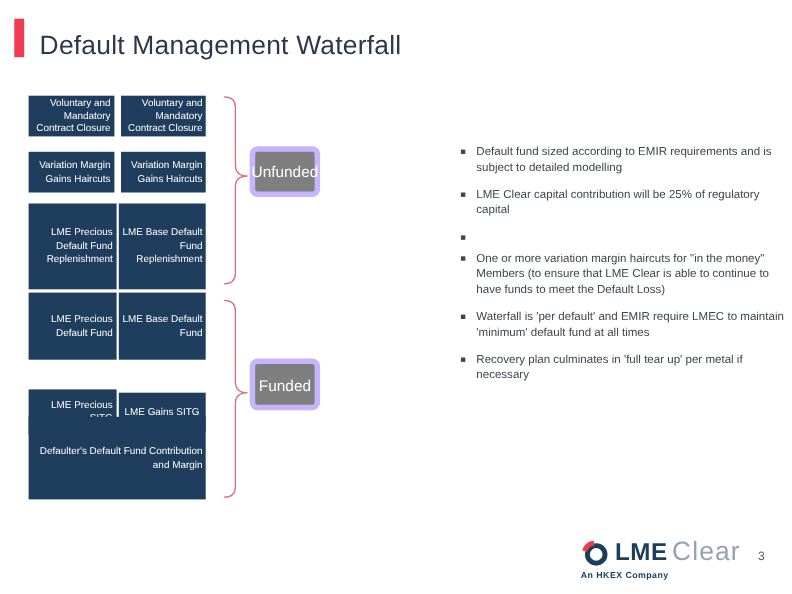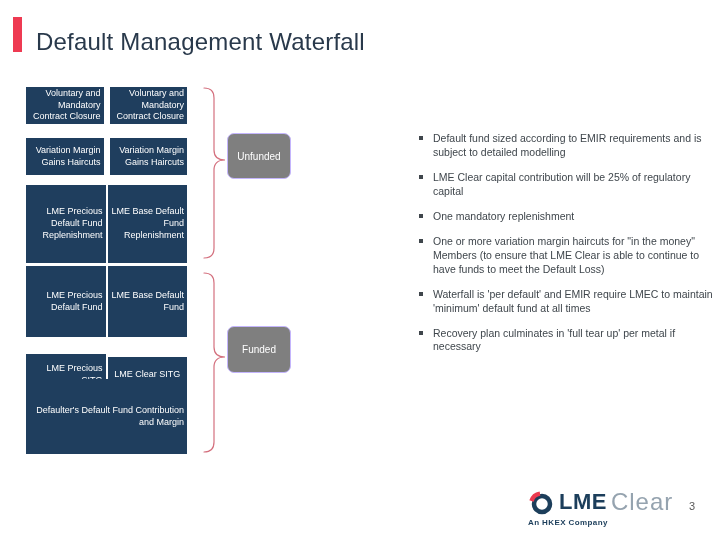--- a/index.html
+++ b/index.html
@@ -22,39 +22,39 @@
     position: absolute; left: 36px; top: 28px; margin: 0;
     font-size: 24px; font-weight: 400; color: #29394B;
     letter-spacing: 0.2px; white-space: nowrap;
   }
 
   
   .wrow { position: absolute; left: 26px; width: 161px; display: flex; }
   .r1 { top: 87px;  height: 37px; gap: 6px; }
   .r2 { top: 138px; height: 37px; gap: 6px; }
   .r3 { top: 185px; height: 78px; gap: 2px; }
-  .r4 { top: 266px; height: 71px; gap: 2px; }
+  .r4 { top: 266px; height: 61px; gap: 2px; }
   .r5 { top: 354px; height: 41px; gap: 2px; }
   .r6 { top: 379px; height: 75px; }
   .wcell {
     flex: 1; background: #1F3E5E; color: #ffffff;
     display: flex; align-items: center; justify-content: center;
     text-align: right; font-size: 9px; line-height: 1.3;
     padding: 2px 3px; box-sizing: border-box;
   }
   .r5 .cell-offset { margin-top: 3px; margin-bottom: 2px; }
 
   
   .braces { position: absolute; left: 197px; top: 80px; }
 
   
   .graybox {
     position: absolute; left: 227px; width: 64px;
-    background: #7F7F7F; border: 1px solid #c4b5fd; border-radius: 7px;
-    color: #ffffff; font-size: 10px;
+    background: #7F7F7F; border: 5px solid #c4b5fd; border-radius: 7px;
+    color: #ffffff; font-size: 14px;
     display: flex; align-items: center; justify-content: center;
     box-sizing: border-box;
   }
   .gb-unfunded { top: 133px; height: 46px; }
   .gb-funded   { top: 326px; height: 47px; }
 
   
   .bullets {
     position: absolute; left: 402px; top: 116px; width: 298px;
     margin: 16px; padding: 0; list-style: none;
@@ -95,21 +95,21 @@
   <div class="wrow r3">
     <div class="wcell">LME Precious Default Fund Replenishment</div>
     <div class="wcell">LME Base Default Fund Replenishment</div>
   </div>
   <div class="wrow r4">
     <div class="wcell">LME Precious Default Fund</div>
     <div class="wcell">LME Base Default Fund</div>
   </div>
   <div class="wrow r5">
     <div class="wcell">LME Precious SITG</div>
-    <div class="wcell cell-offset">LME Clear SITG</div>
+    <div class="wcell cell-offset">LME Gains SITG</div>
   </div>
   <div class="wrow r6">
     <div class="wcell">Defaulter's Default Fund Contribution and Margin</div>
   </div>
 
   <svg class="braces" width="32" height="380" viewBox="0 0 32 380">
     <path d="M7,8 Q17,8 17,18 L17,70 Q17,80 28,80 Q17,80 17,90 L17,168 Q17,178 7,178" fill="none" stroke="#D4707E" stroke-width="1.2" stroke-linecap="round"></path>
     <path d="M7,193 Q17,193 17,203 L17,267 Q17,277 28,277 Q17,277 17,287 L17,362 Q17,372 7,372" fill="none" stroke="#D4707E" stroke-width="1.2" stroke-linecap="round"></path>
   </svg>
 
@@ -120,21 +120,20 @@
     <li>
         <span class="marker"></span>
         <span>Default fund sized according to EMIR requirements and is subject to detailed modelling</span>
       </li>
     <li>
         <span class="marker"></span>
         <span>LME Clear capital contribution will be 25% of regulatory capital</span>
       </li>
     <li>
         <span class="marker"></span>
-        <span>One mandatory replenishment</span>
       </li>
     <li>
         <span class="marker"></span>
         <span>One or more variation margin haircuts for "in the money" Members (to ensure that LME Clear is able to continue to have funds to meet the Default Loss)</span>
       </li>
     <li>
         <span class="marker"></span>
         <span>Waterfall is 'per default' and EMIR require LMEC to maintain 'minimum' default fund at all times</span>
       </li>
     <li>

